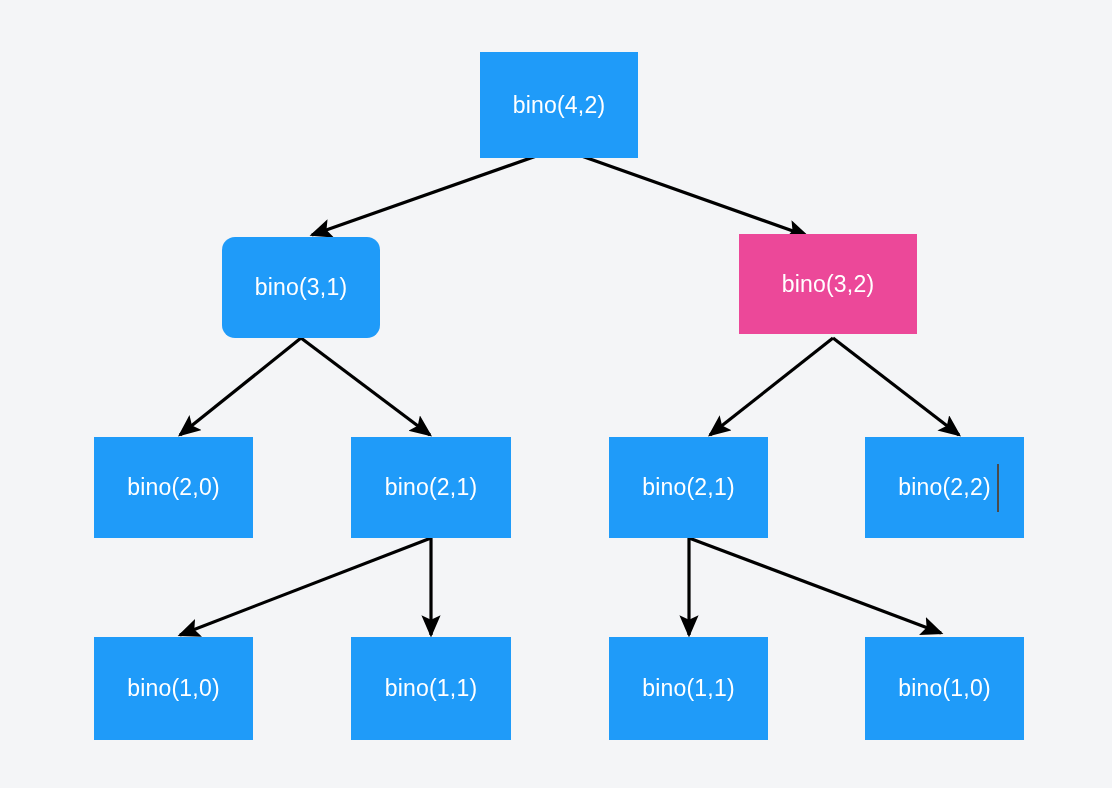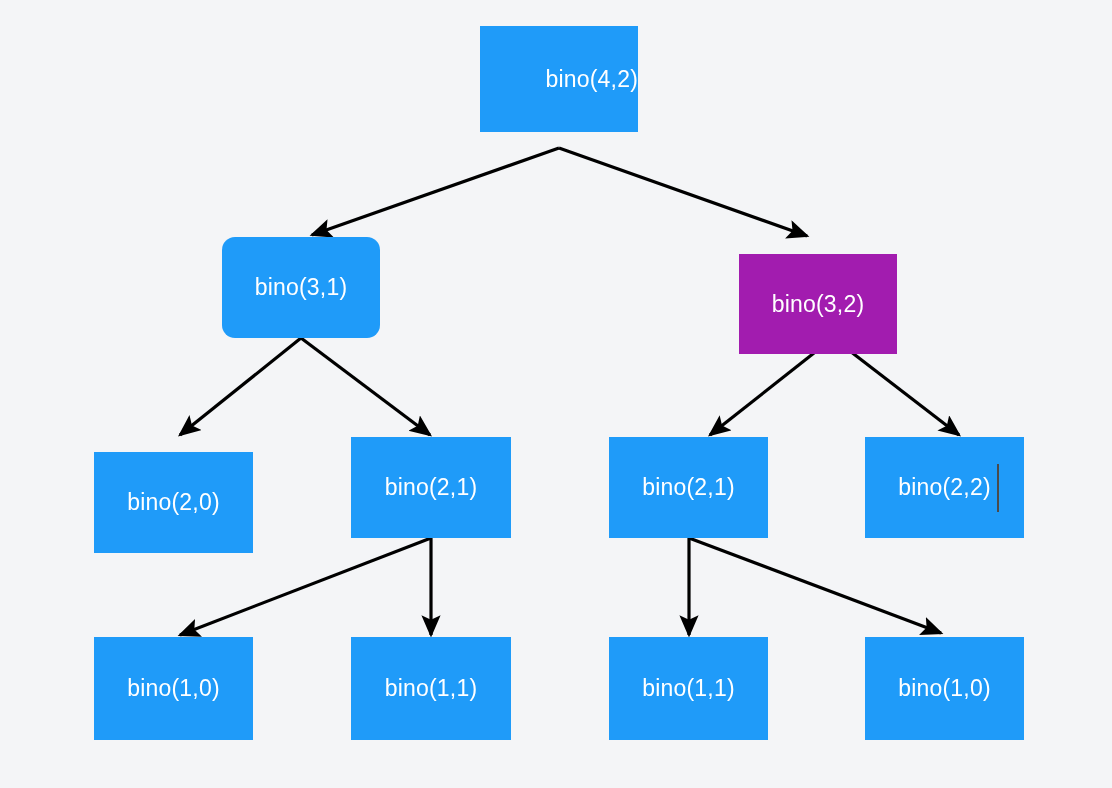--- a/index.html
+++ b/index.html
@@ -71,30 +71,30 @@
         <line x1="301" y1="338" x2="430" y2="435" stroke="#000000" stroke-width="3.2" marker-end="url(#arrowhead)"></line>
         <line x1="833" y1="338" x2="710" y2="435" stroke="#000000" stroke-width="3.2" marker-end="url(#arrowhead)"></line>
         <line x1="833" y1="338" x2="959" y2="435" stroke="#000000" stroke-width="3.2" marker-end="url(#arrowhead)"></line>
         <line x1="431" y1="538" x2="180" y2="635" stroke="#000000" stroke-width="3.2" marker-end="url(#arrowhead)"></line>
         <line x1="431" y1="538" x2="431" y2="635" stroke="#000000" stroke-width="3.2" marker-end="url(#arrowhead)"></line>
         <line x1="689" y1="538" x2="689" y2="635" stroke="#000000" stroke-width="3.2" marker-end="url(#arrowhead)"></line>
         <line x1="689" y1="538" x2="941" y2="633" stroke="#000000" stroke-width="3.2" marker-end="url(#arrowhead)"></line>
       </g>
   </svg>
   <div id="nodes">
-      <div class="node" style="left: 480px; top: 26px; width: 158px; height: 106px; background: rgb(31, 155, 249); color: rgb(255, 255, 255); justify-content: flex-end;">
+      <div class="node" style="left: 480px; top: 52px; width: 158px; height: 106px; background: rgb(31, 155, 249); color: rgb(255, 255, 255);">
         <span class="node-label">bino(4,2)</span>
       </div>
       <div class="node" style="left: 222px; top: 237px; width: 158px; height: 101px; background: rgb(31, 155, 249); color: rgb(255, 255, 255); border-radius: 13px;">
         <span class="node-label">bino(3,1)</span>
       </div>
-      <div class="node" style="left: 739px; top: 254px; width: 158px; height: 100px; background: #a21caf; color: rgb(255, 255, 255);">
+      <div class="node" style="left: 739px; top: 234px; width: 178px; height: 100px; background: #ec4899; color: rgb(255, 255, 255);">
         <span class="node-label">bino(3,2)</span>
       </div>
-      <div class="node" style="left: 94px; top: 437px; width: 159px; height: 101px; background: rgb(31, 155, 249); color: rgb(255, 255, 255); margin-top: 15px;">
+      <div class="node" style="left: 94px; top: 437px; width: 159px; height: 101px; background: rgb(31, 155, 249); color: rgb(255, 255, 255);">
         <span class="node-label">bino(2,0)</span>
       </div>
       <div class="node" style="left: 351px; top: 437px; width: 160px; height: 101px; background: rgb(31, 155, 249); color: rgb(255, 255, 255);">
         <span class="node-label">bino(2,1)</span>
       </div>
       <div class="node" style="left: 609px; top: 437px; width: 159px; height: 101px; background: rgb(31, 155, 249); color: rgb(255, 255, 255);">
         <span class="node-label">bino(2,1)</span>
       </div>
       <div class="node" style="left: 865px; top: 437px; width: 159px; height: 101px; background: rgb(31, 155, 249); color: rgb(255, 255, 255);">
         <span class="node-label">bino(2,2)</span>

